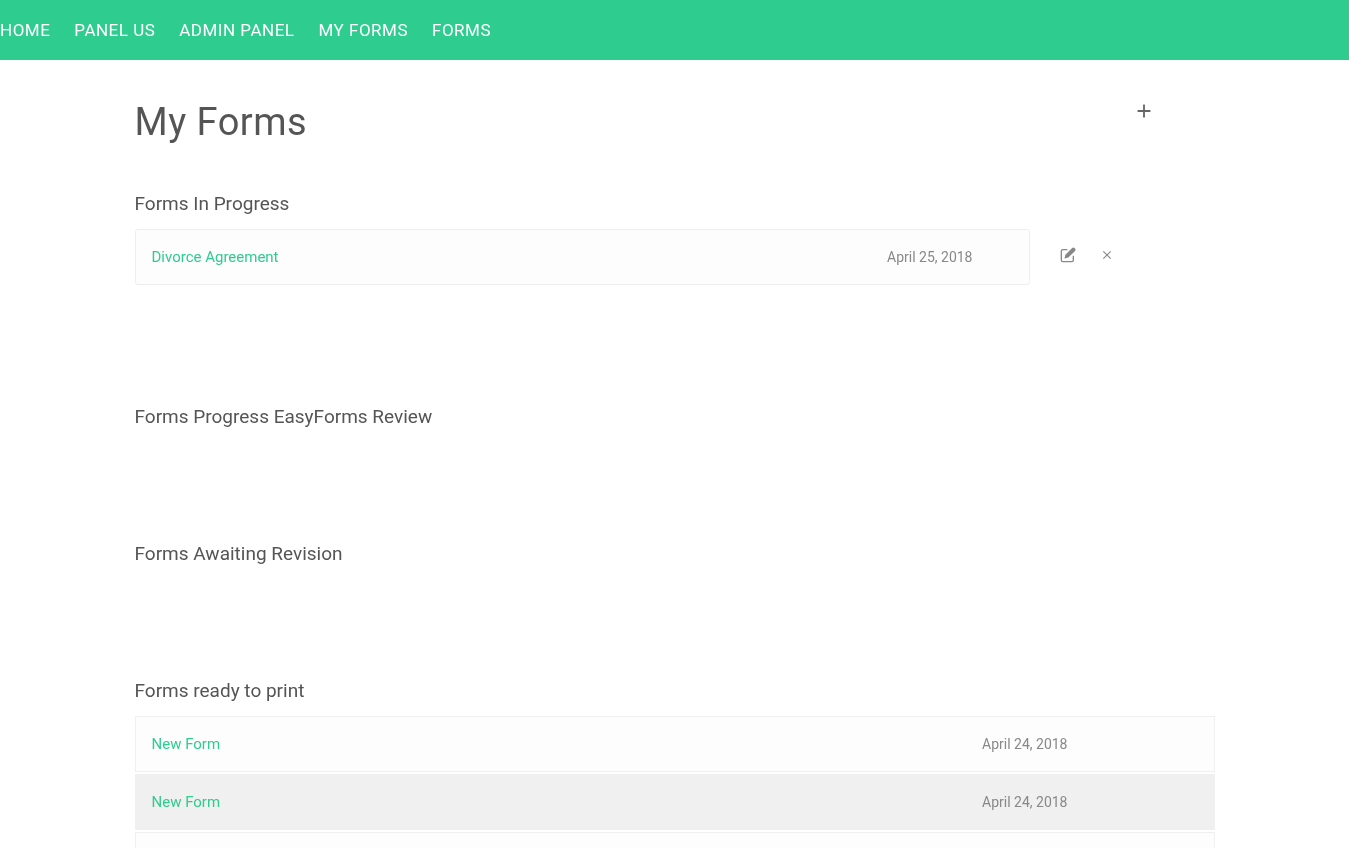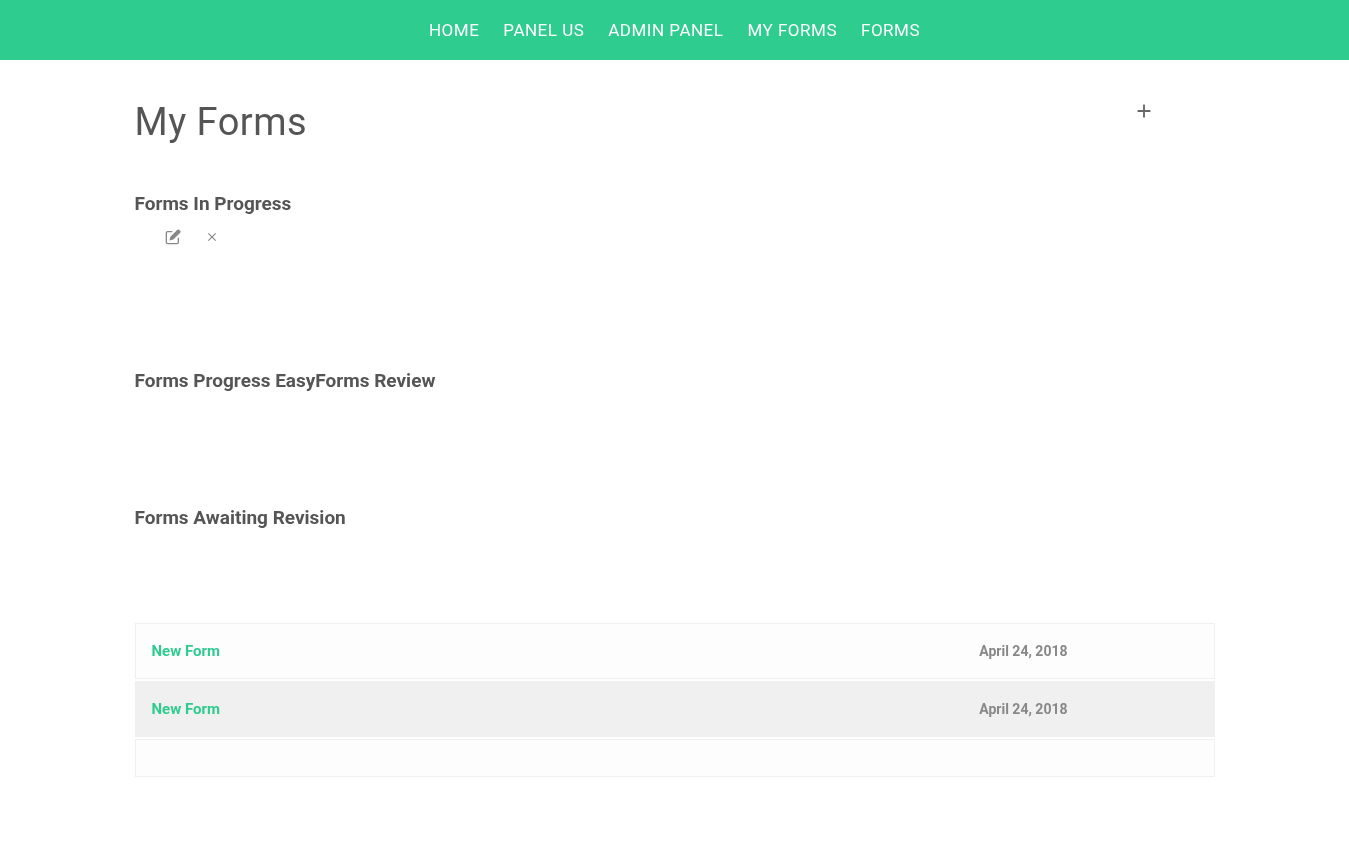--- a/index.html
+++ b/index.html
@@ -9,21 +9,20 @@
     }
     body {
       font-family: -apple-system, BlinkMacSystemFont, "Segoe UI", Roboto, "Helvetica Neue", Arial, sans-serif;
       background: #ffffff;
       color: #555;
     }
     .top-nav {
       background: #2ecc8f;
       height: 60px;
       display: flex;
-      justify-content: center;
       align-items: center;
       gap: 24px;
     }
     .top-nav a {
       color: #ffffff;
       text-decoration: none;
       font-size: 17px;
       letter-spacing: 0.5px;
       font-weight: 400;
     }
@@ -44,34 +43,33 @@
       position: absolute;
       top: 36px;
       right: 60px;
       color: #666;
       font-size: 28px;
       font-weight: bold;
       cursor: pointer;
     }
     .section-title {
       font-size: 19px;
-      font-weight: 700;
+      font-weight: 400;
       color: #555;
       margin-top: 20px;
       margin-bottom: 14px;
     }
     .form-row {
       display: flex;
       align-items: center;
       padding: 18px 16px;
       border: 1px solid #eee;
       border-radius: 3px;
       background: #fdfdfd;
       margin-bottom: 2px;
-      font-weight: bold;
     }
     .form-list-ready {
       margin-bottom: 0;
     }
     .form-list-ready .form-row {
       border: 1px solid #f0f0f0;
       border-radius: 0;
     }
     .form-list-ready .form-row:nth-child(2) {
       background: #f0f0f0;
@@ -143,20 +141,24 @@
 <div class="container">
   <h1 class="page-title">My Forms</h1>
   <div class="add-button">
     <svg width="22" height="22" viewBox="0 0 24 24" fill="#666">
           <path d="M19 13h-6v6h-2v-6H5v-2h6V5h2v6h6v2z"></path>
         </svg>
   </div>
 
   <h2 class="section-title">Forms In Progress</h2>
   <div class="in-progress-row">
+    <div class="in-progress-main" style="max-width: 895px;">
+      <a href="#" class="form-link">Divorce Agreement</a>
+      <span class="form-date">April 25, 2018</span>
+    </div>
     <div class="action-icons">
       <span class="action-icon">
         <svg width="16" height="16" viewBox="0 0 24 24" fill="none" stroke="#888" stroke-width="2">
               <path d="M11 4H4a2 2 0 0 0-2 2v14a2 2 0 0 0 2 2h14a2 2 0 0 0 2-2v-7"></path>
               <path d="M18.5 2.5a2.121 2.121 0 0 1 3 3L12 15l-4 1 1-4 9.5-9.5z" fill="#888"></path>
             </svg>
       </span>
       <span class="action-icon">
         <svg width="14" height="14" viewBox="0 0 24 24" fill="#888">
               <path d="M19 6.41L17.59 5 12 10.59 6.41 5 5 6.41 10.59 12 5 17.59 6.41 19 12 13.41 17.59 19 19 17.59 13.41 12z"></path>
@@ -168,20 +170,21 @@
   <div class="section-gap"></div>
 
   <h2 class="section-title">Forms Progress EasyForms Review</h2>
 
   <div class="section-gap-small"></div>
 
   <h2 class="section-title">Forms Awaiting Revision</h2>
 
   <div class="section-gap-small"></div>
 
+  <h2 class="section-title">Forms ready to print</h2>
   <div class="form-list-ready ready-container">
     <div class="form-row">
       <a href="#" class="form-link">New Form</a>
       <span class="form-date" style="padding-right: 130px;">April 24, 2018</span>
     </div>
     <div class="form-row">
       <a href="#" class="form-link">New Form</a>
       <span class="form-date" style="padding-right: 130px;">April 24, 2018</span>
     </div>
     <div class="form-row">

